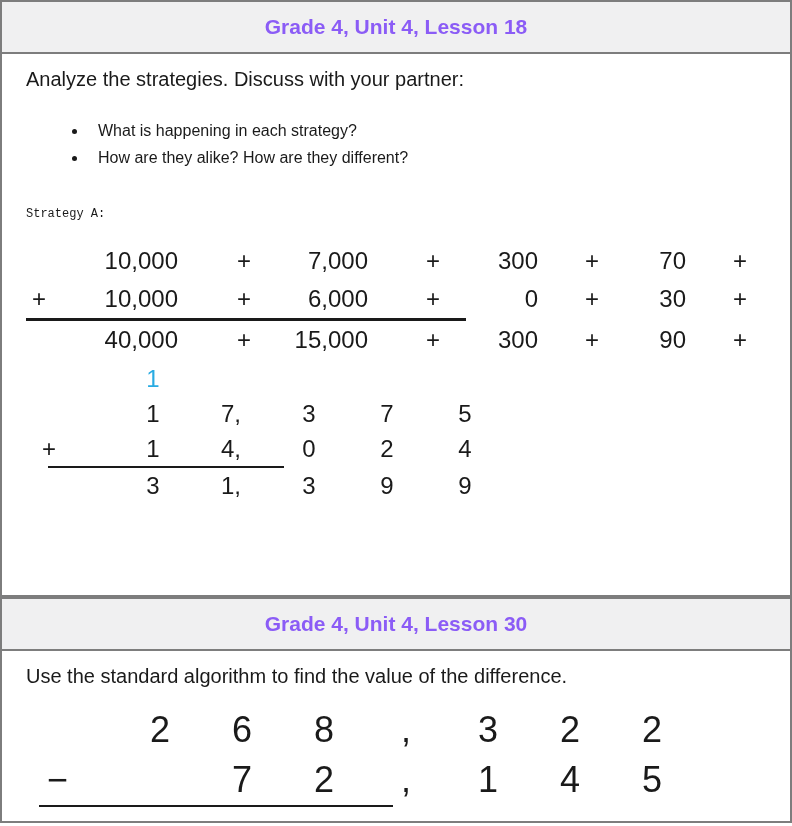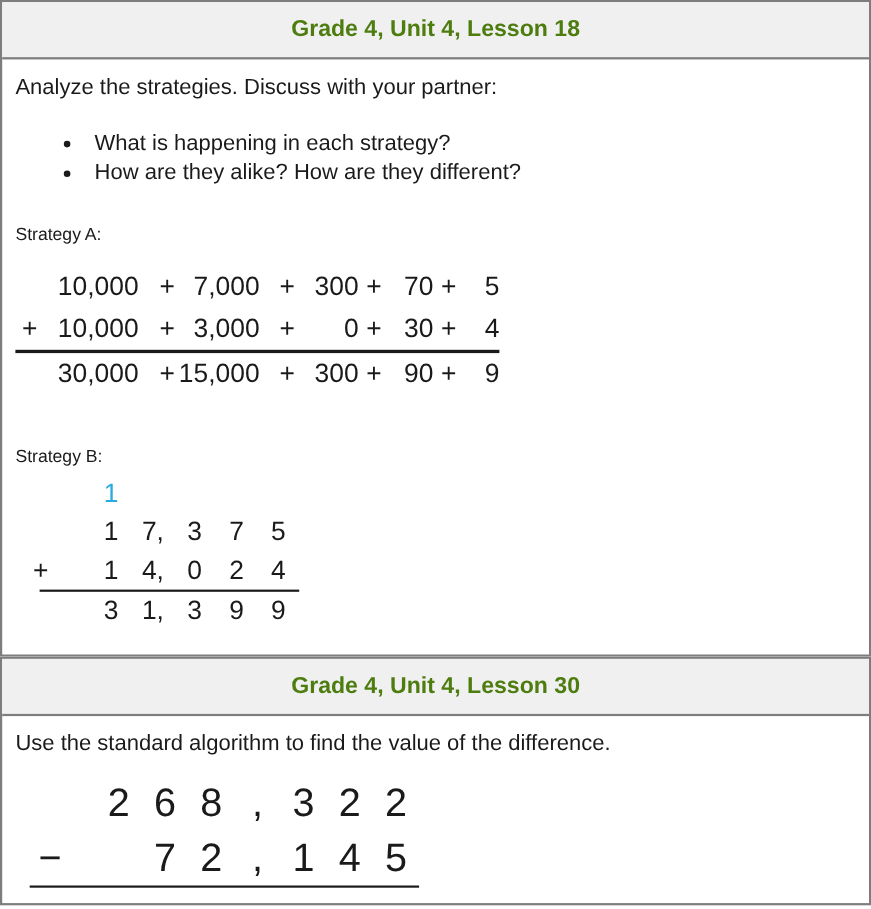--- a/index.html
+++ b/index.html
@@ -19,42 +19,42 @@
   }
   .panel-1 { height: 597px; }
   .panel-2 { height: 226px; }
 
   .panel-header {
     box-sizing: border-box;
     height: 52px;
     background: #f0f0f1;
     border-bottom: 2px solid #7d7d7d;
     display: flex; align-items: center; justify-content: center;
-    font-weight: 700; font-size: 21px; color: #4d7c0f;
-  }
-
-  .panel-body { padding: 0 12px 0 10px; }
+    font-weight: 700; font-size: 21px; color: #8b5cf6;
+  }
+
+  .panel-body { padding: 0 12px 0 10px; margin-left: 12px; }
 
   .intro {
     margin: 12px 0 0 2px;
     font-size: 20px; line-height: 26px;
   }
 
   .bullets {
     margin: 25px 0 0 0;
     padding-left: 64px;
-    font-size: 20px;
+    font-size: 16px;
   }
   .bullets li { padding-left: 10px; line-height: 27px; }
 
-  .label { margin: 30px 0 0 2px; font-size: 16px; line-height: 26px; }
+  .label { margin: 30px 0 0 2px; font-size: 12px; line-height: 26px; font-family: Liberation Mono, monospace; }
   .label-b { margin-top: 44px; }
 
   
-  .mrow { display: grid; align-items: stretch; }
+  .mrow { display: grid; align-items: stretch; gap: 40px; }
   .cell { display: flex; align-items: center; white-space: nowrap; }
 
   
   .grid-a-wrap { margin: 15px 0 0 2px; }
   .grid-a {
     grid-template-columns: 26px 86px 52px 58px 50px 40px 28px 40px 28px 32px auto;
     height: 38px; font-size: 24px;
   }
   .grid-a .c0, .grid-a .c2, .grid-a .c4, .grid-a .c6, .grid-a .c8 { justify-content: center; }
   .grid-a .c1, .grid-a .c3, .grid-a .c5, .grid-a .c7, .grid-a .c9 { justify-content: flex-end; }
@@ -111,45 +111,44 @@
             <div class="cell c6">+</div>
             <div class="cell c7">70</div>
             <div class="cell c8">+</div>
             <div class="cell c9">5</div>
             <div class="cell c10"></div>
           </div>
         <div class="mrow grid-a">
             <div class="cell c0">+</div>
             <div class="cell c1">10,000</div>
             <div class="cell c2">+</div>
-            <div class="cell c3">3,000</div>
+            <div class="cell c3">6,000</div>
             <div class="cell c4">+</div>
             <div class="cell c5">0</div>
             <div class="cell c6">+</div>
             <div class="cell c7">30</div>
             <div class="cell c8">+</div>
             <div class="cell c9">4</div>
             <div class="cell c10"></div>
           </div>
         <div class="rule rule-a"></div>
         <div class="mrow grid-a">
             <div class="cell c0"></div>
-            <div class="cell c1">30,000</div>
+            <div class="cell c1">40,000</div>
             <div class="cell c2">+</div>
             <div class="cell c3">15,000</div>
             <div class="cell c4">+</div>
             <div class="cell c5">300</div>
             <div class="cell c6">+</div>
             <div class="cell c7">90</div>
             <div class="cell c8">+</div>
             <div class="cell c9">9</div>
           </div>
       </div>
 
-      <p class="label label-b">Strategy B:</p>
       <div class="grid-b-wrap">
         <div class="mrow grid-b carry-row" style="color: rgb(41, 171, 226);">
             <div class="cell c0"></div>
             <div class="cell c1">1</div>
           </div>
         <div class="mrow grid-b">
             <div class="cell c0"></div>
             <div class="cell c1">1</div>
             <div class="cell c2">7,</div>
             <div class="cell c3">3</div>

